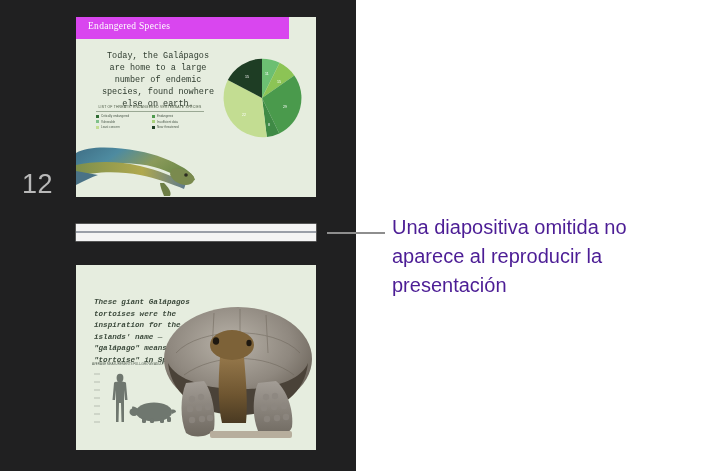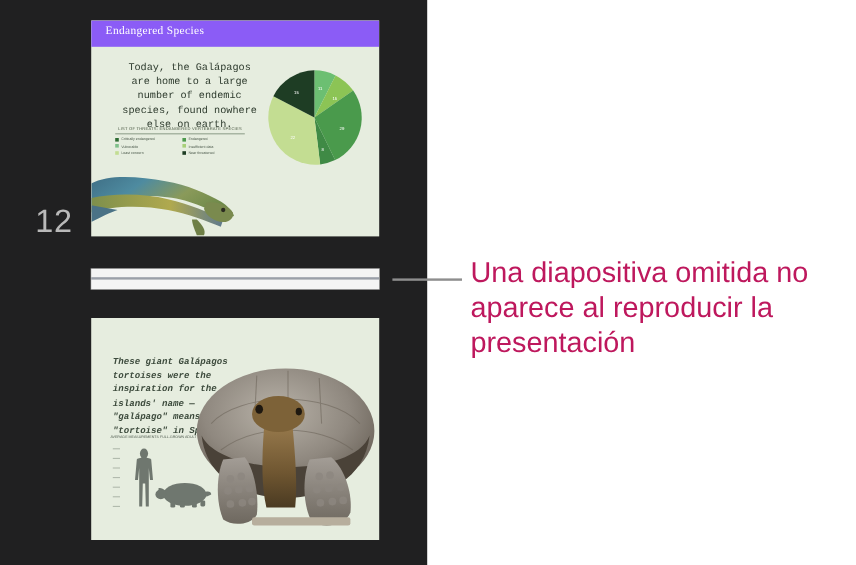--- a/index.html
+++ b/index.html
@@ -30,21 +30,21 @@
     left: 0;
     width: 356px;
   }
   #slide-row-12 { top: 17px;  height: 180px; }
   #slide-row-13 { top: 265px; height: 185px; }
 
   .slide-number {
     position: absolute;
     left: 22px;
     width: 46px;
-    text-align: center;
+    text-align: left;
     color: #b9b9b9;
     font-size: 27px;
     font-family: "Liberation Sans", sans-serif;
     letter-spacing: 0.5px;
   }
   #slide-number-12 { top: 152px; }
 
   
   .slide-thumb {
     position: absolute;
@@ -52,23 +52,23 @@
     width: 240px;
     background: #e6eddf;
     overflow: hidden;
   }
   #slide-thumb-12 { top: 17px;  height: 180px; }
   #slide-thumb-13 { top: 265px; height: 185px; }
 
   .slide-title-bar {
     position: absolute;
     left: 0; top: 0;
-    width: 240px;
+    width: 213px;
     height: 22px;
-    background: #8b5cf6;
+    background: #d946ef;
   }
   .slide-title-text {
     position: absolute;
     left: 12px;
     top: 4px;
     color: #ffffff;
     font-size: 9.5px;
     font-family: "Liberation Serif", serif;
     letter-spacing: 0.3px;
     white-space: nowrap;
@@ -220,22 +220,22 @@
     top: 232px;
     width: 58px;
     height: 2px;
     background: #8e8e8e;
   }
   #callout-caption {
     position: absolute;
     left: 392px;
     top: 213px;
     width: 310px;
-    color: #be185d;
-    font-size: 24px;
+    color: #4c1d95;
+    font-size: 20px;
     line-height: 29px;
     font-family: "Liberation Sans", sans-serif;
   }
 </style>
 </head>
 <body>
 
 <div id="navigator">
 
   <div class="slide-row" id="slide-row-12">

